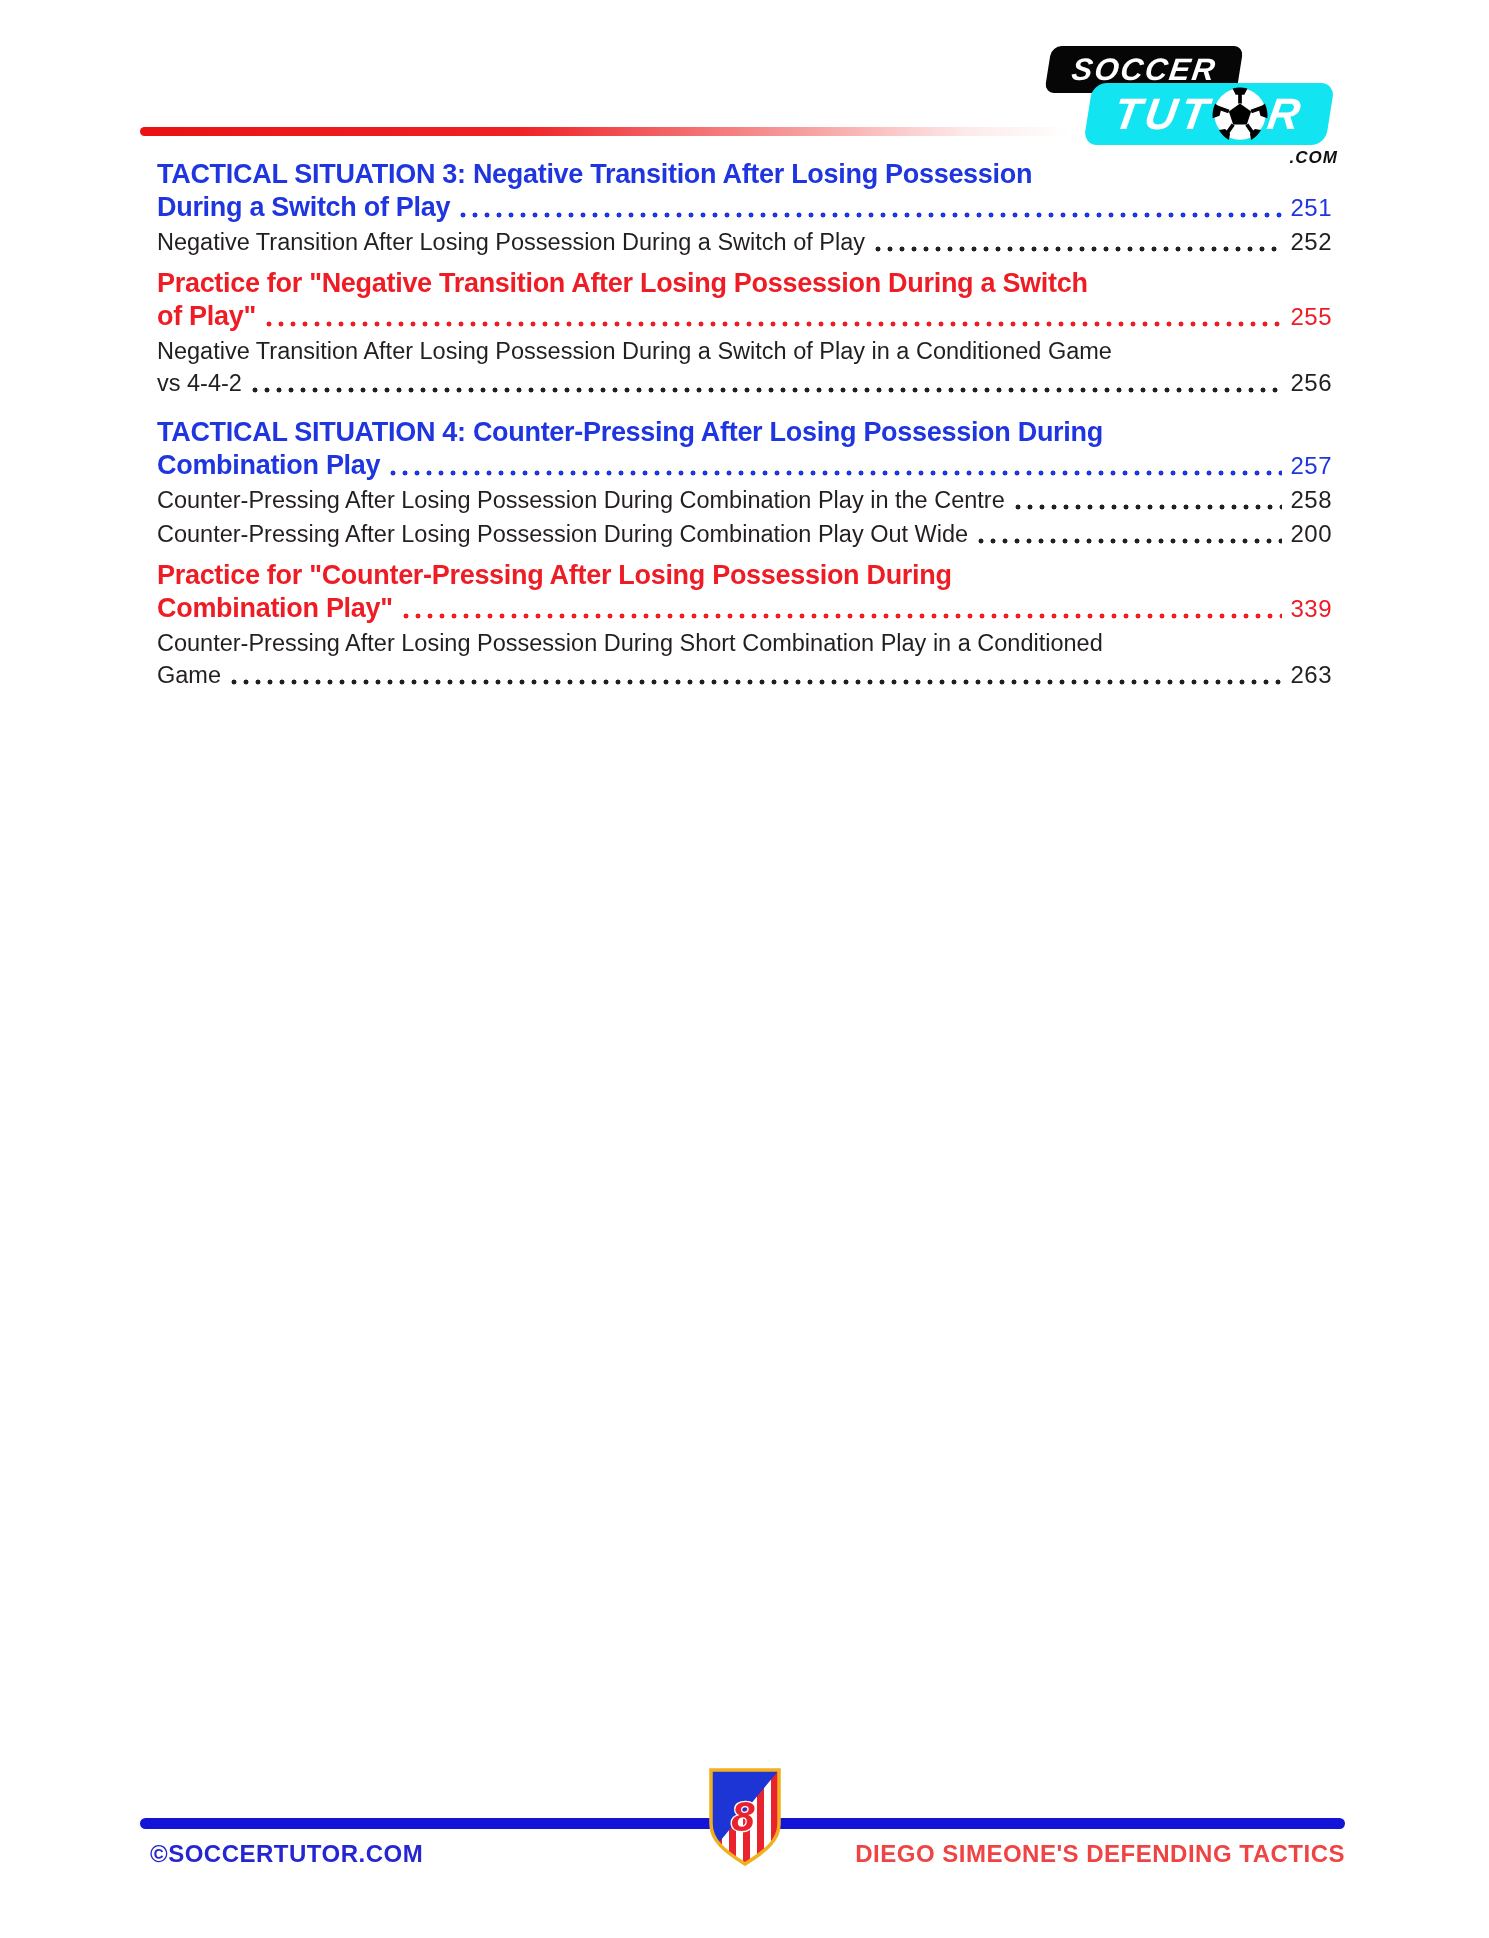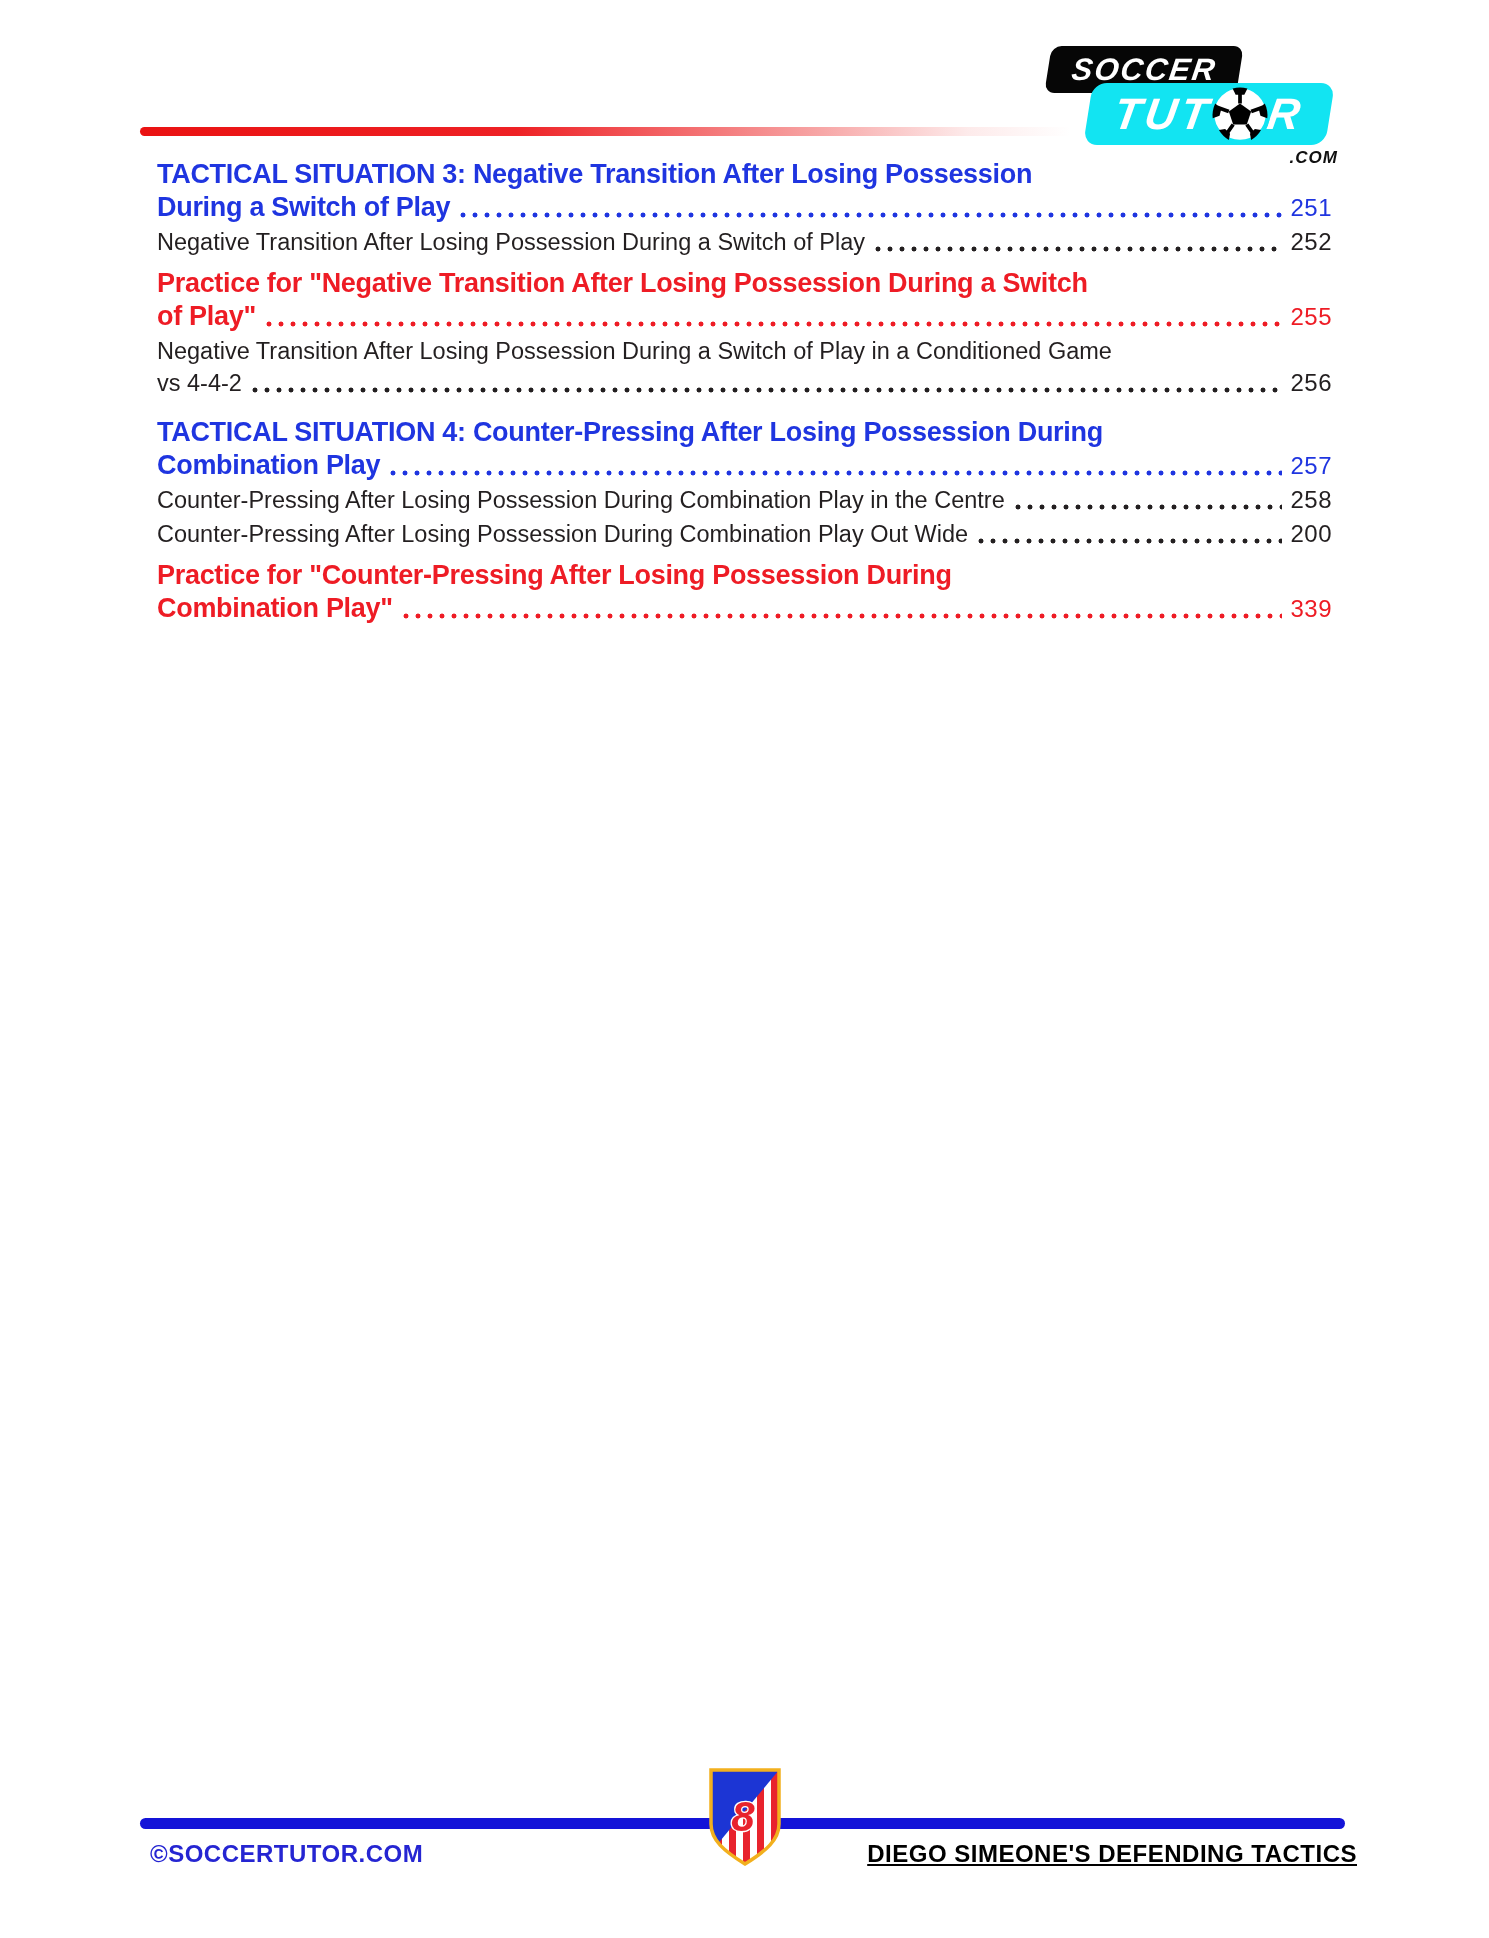--- a/index.html
+++ b/index.html
@@ -32,21 +32,21 @@
   .page-num{flex:0 0 auto;font-weight:400;font-size:24px;letter-spacing:0.5px;}
   .entry.chapter{color:#1f35e0;font-weight:700;font-size:27px;line-height:33px;letter-spacing:-0.3px;margin-top:17px;}
   .entry.practice{color:#ee1c25;font-weight:700;font-size:27px;line-height:33px;letter-spacing:-0.3px;margin-top:9px;}
   .entry.item{color:#231f20;font-weight:400;font-size:23.5px;line-height:32px;margin-top:2px;}
   .entry:first-child{margin-top:0;}
 
   
   .footer-rule{position:absolute;left:140px;top:1818px;width:1205px;height:11px;background:#1414d8;border-radius:7px;z-index:1;}
   .badge{position:absolute;left:706px;top:1766px;width:78px;height:102px;z-index:2;}
   .footer-left{position:absolute;left:150px;top:1840px;color:#2525d2;font-weight:800;font-size:24px;letter-spacing:0.5px;}
-  .footer-right{position:absolute;right:132px;top:1840px;color:#000000;font-weight:800;font-size:24px;letter-spacing:0.5px;text-decoration:underline;}
+  .footer-right{position:absolute;right:144px;top:1840px;color:#ef4444;font-weight:800;font-size:24px;letter-spacing:0.5px;}
 </style>
 </head>
 <body>
 
 <div class="page">
 
   <div class="top-rule"></div>
 
   <div class="logo">
     <div class="logo-soccer">
@@ -124,20 +124,28 @@
         </div>
       </div>
       <div class="entry practice">
         <div class="tline">Practice for "Counter-Pressing After Losing Possession During</div>
         <div class="tline last">
           <span class="title">Combination Play"</span>
           <span class="leader"></span>
           <span class="page-num">339</span>
         </div>
       </div>
+      <div class="entry item">
+        <div class="tline">Counter-Pressing After Losing Possession During Short Combination Play in a Conditioned</div>
+        <div class="tline last">
+          <span class="title">Game</span>
+          <span class="leader"></span>
+          <span class="page-num">263</span>
+        </div>
+      </div>
     </main>
 
   <div class="footer-rule"></div>
 
   <div class="badge">
     <svg viewBox="0 0 78 102" width="78" height="102">
       <defs>
         <clipPath id="shieldClip">
           <path d="M5,4 H73 V58 C73,74 60,85 39,98 C18,85 5,74 5,58 Z"></path>
         </clipPath>

